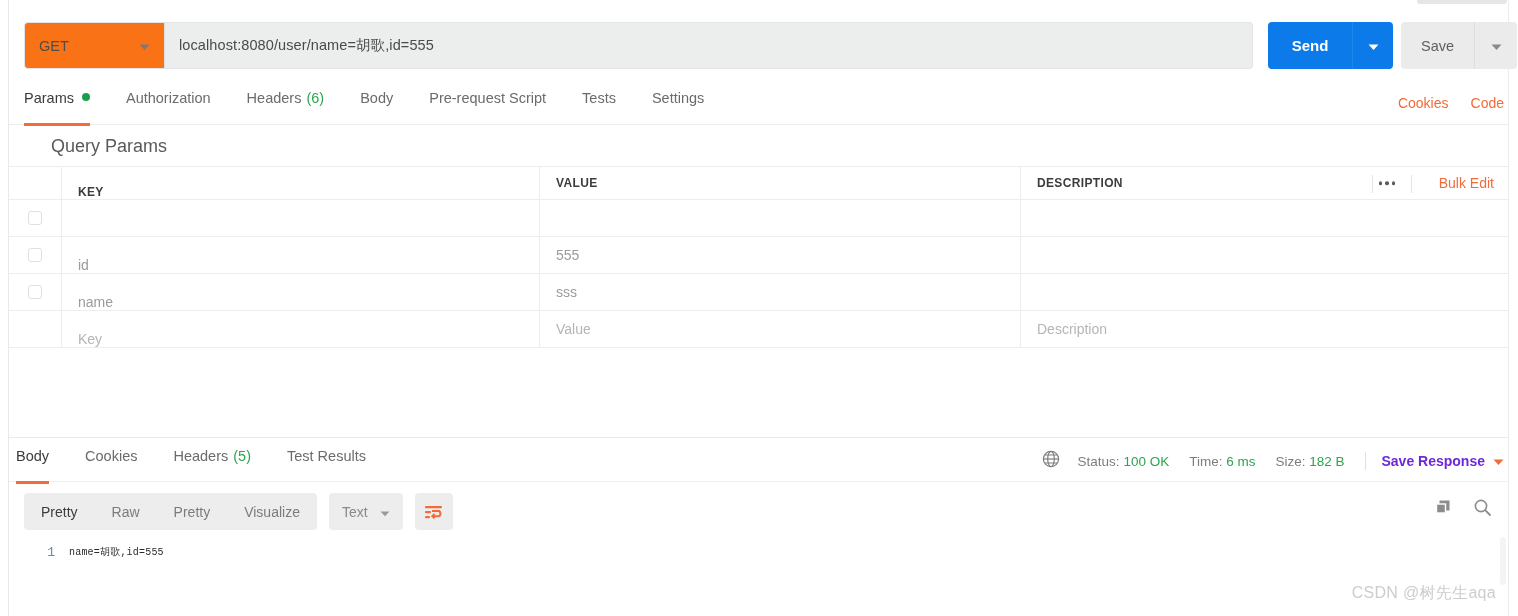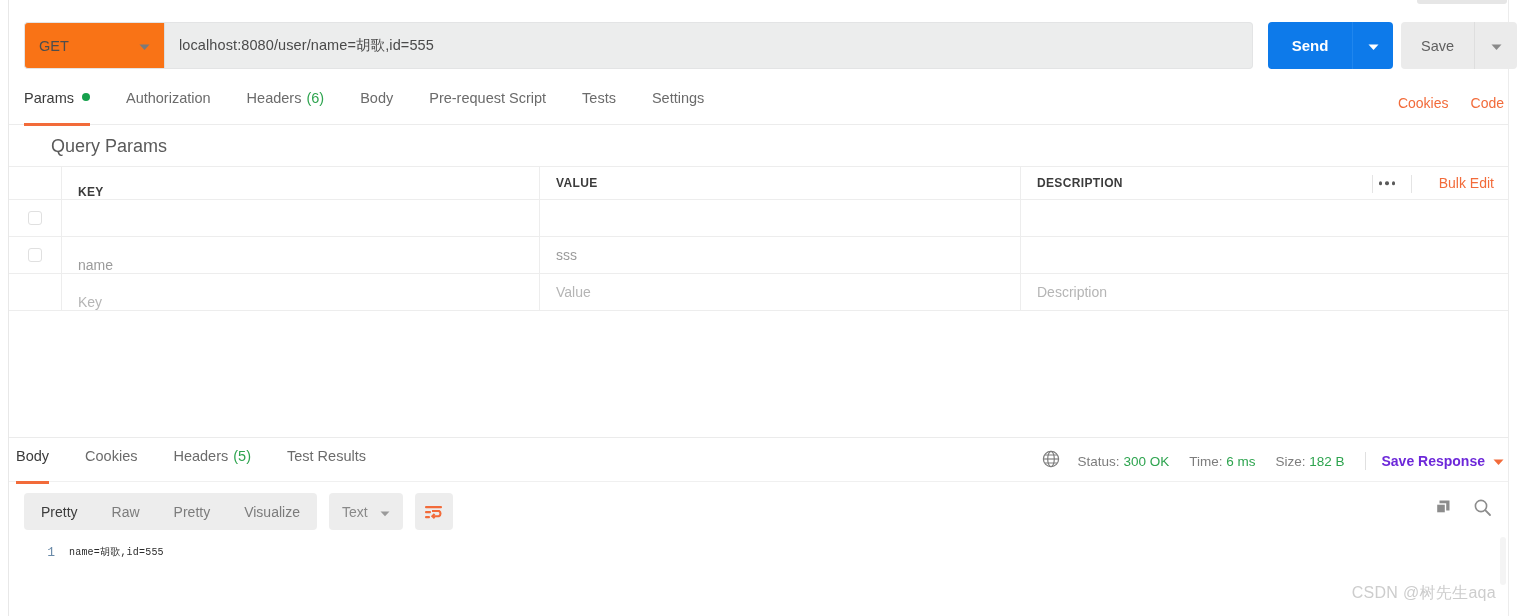--- a/index.html
+++ b/index.html
@@ -244,20 +244,34 @@
         <span class="td"></span>
       </div>
       <div class="cell-value">
         <span class="td"></span>
       </div>
       <div class="cell-desc">
         <span class="td"></span>
       </div>
     </div>
 
+    <div class="trow body">
+      <div class="cell-check">
+        <span class="chk"></span>
+      </div>
+      <div class="cell-key">
+        <span class="td">id</span>
+      </div>
+      <div class="cell-value">
+        <span class="td">555</span>
+      </div>
+      <div class="cell-desc">
+        <span class="td"></span>
+      </div>
+    </div>
 
     <div class="trow body">
       <div class="cell-check">
         <span class="chk"></span>
       </div>
       <div class="cell-key">
         <span class="td">name</span>
       </div>
       <div class="cell-value">
         <span class="td">sss</span>
@@ -304,21 +318,21 @@
   <div class="status-bar">
     <span class="globe">
       <svg width="18" height="18" viewBox="0 0 18 18">
         <circle cx="9" cy="9" r="7.6" fill="none" stroke="#7d7d7d" stroke-width="1.2"></circle>
         <ellipse cx="9" cy="9" rx="3.3" ry="7.6" fill="none" stroke="#7d7d7d" stroke-width="1.2"></ellipse>
         <line x1="1.6" y1="9" x2="16.4" y2="9" stroke="#7d7d7d" stroke-width="1.2"></line>
         <line x1="2.8" y1="5" x2="15.2" y2="5" stroke="#7d7d7d" stroke-width="1"></line>
         <line x1="2.8" y1="13" x2="15.2" y2="13" stroke="#7d7d7d" stroke-width="1"></line>
       </svg>
     </span>
-    <span class="st-item"><span>Status:</span> <span class="st-val">300 OK</span></span>
+    <span class="st-item"><span>Status:</span> <span class="st-val">100 OK</span></span>
     <span class="st-item"><span>Time:</span> <span class="st-val">6 ms</span></span>
     <span class="st-item"><span>Size:</span> <span class="st-val">182 B</span></span>
     <span class="st-sep"></span>
     <span class="save-resp">Save Response</span>
     <span>
       <svg width="11" height="7" viewBox="0 0 11 7">
           <path d="M0.5 0.5 L5.5 6 L10.5 0.5 Z" fill="#f26b3a"></path>
         </svg>
     </span>
   </div>

